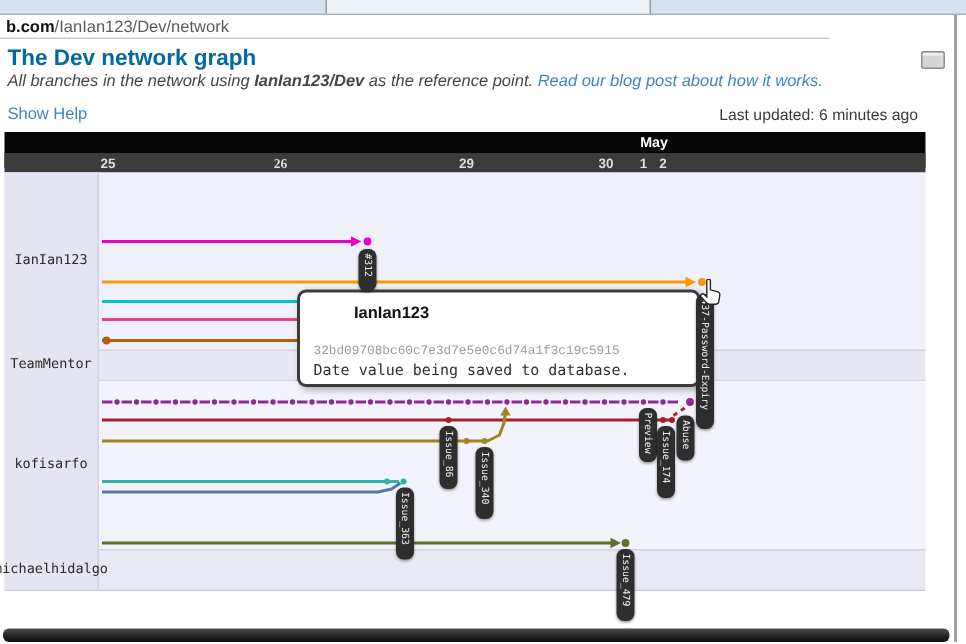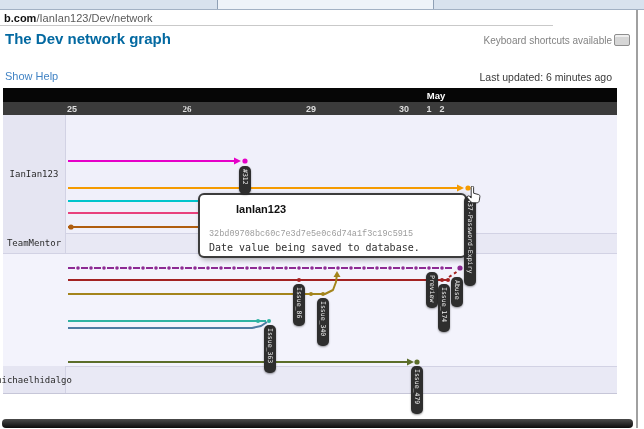--- a/index.html
+++ b/index.html
@@ -64,22 +64,22 @@
     <div class="tab-seg" style="left:434px;width:210px;"></div>
     <div class="tab-div" style="left:217px;"></div>
     <div class="tab-div" style="left:433px;"></div>
   </div>
   <div class="url-bar">
     <span class="url-host">b.com</span><span class="url-path">/IanIan123/Dev/network</span>
   </div>
   <div class="win-border"></div>
 
   <div class="page-title">The Dev network graph</div>
-  <div class="kb-note">Keyboard shortcuts available</div>
   <div class="kb-icon"></div>
+  <div class="subtitle"><span>All branches in the network using </span><b>IanIan123/Dev</b><span> as the reference point. </span><a class="lnk" href="#">Read our blog post about how it works.</a></div>
   <a class="lnk show-help" href="#">Show Help</a>
   <div class="last-updated">Last updated: 6 minutes ago</div>
 
   <div class="month-bar">
       <span class="month-lbl" style="left: 433px;">May</span>
     </div>
   <div class="date-bar">
       <span class="tick" style="left: 69px;">25</span>
       <span class="tick" style="left: 184px; font-family: Liberation Serif, serif;">26</span>
       <span class="tick" style="left: 308px;">29</span>
@@ -92,20 +92,21 @@
   <div class="band" style="top:233px;height:20px;background:#e8e8f4;"></div>
   <div class="band" style="top:253px;height:113px;background:#f3f3fc;"></div>
   <div class="band" style="top:366px;height:27px;background:#e9e9f5;"></div>
   <div class="band-sep" style="top:233px;"></div>
   <div class="band-sep" style="top:253px;"></div>
   <div class="band-sep" style="top:366px;"></div>
   <div class="band-sep" style="top:393px;background:#c6c6d8;"></div>
 
   <div class="label-cell" style="top:115px;height:118px;">IanIan123</div>
   <div class="label-cell" style="top:233px;height:20px;">TeamMentor</div>
+  <div class="label-cell" style="top:253px;height:113px;">kofisarfo</div>
   <div class="label-cell" style="top:366px;height:27px;">michaelhidalgo</div>
 
   <svg id="net-svg" width="644" height="429" viewBox="0 0 644 429">
       <polyline points="68,161 238,161" fill="none" stroke="#e600c8" stroke-width="2" stroke-linejoin="round"></polyline>
       <circle cx="245" cy="161" r="2.6" fill="#e600c8"></circle>
       <polygon fill="#e600c8" points="241,161 234,157.5 234,164.5"></polygon>
       <polyline points="68,188 461,188" fill="none" stroke="#f59b00" stroke-width="2" stroke-linejoin="round"></polyline>
       <circle cx="468" cy="188" r="2.6" fill="#f59b00"></circle>
       <polygon fill="#f59b00" points="464,188 457,184.5 457,191.5"></polygon>
       <polyline points="68,201 290,201" fill="none" stroke="#00c4cc" stroke-width="2" stroke-linejoin="round"></polyline>

